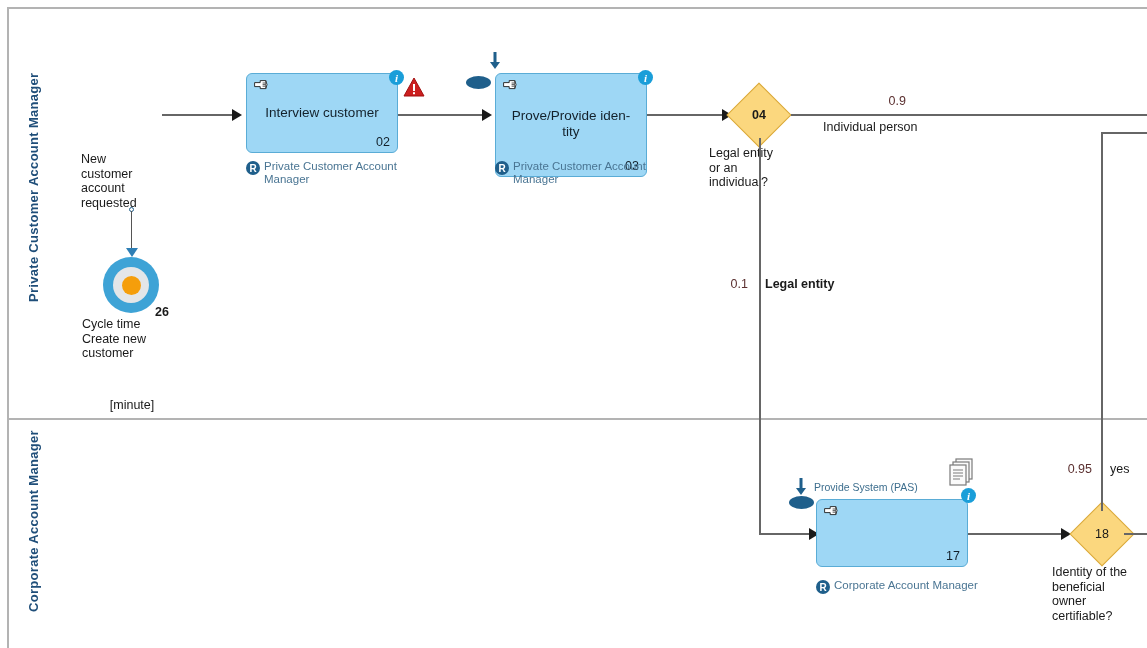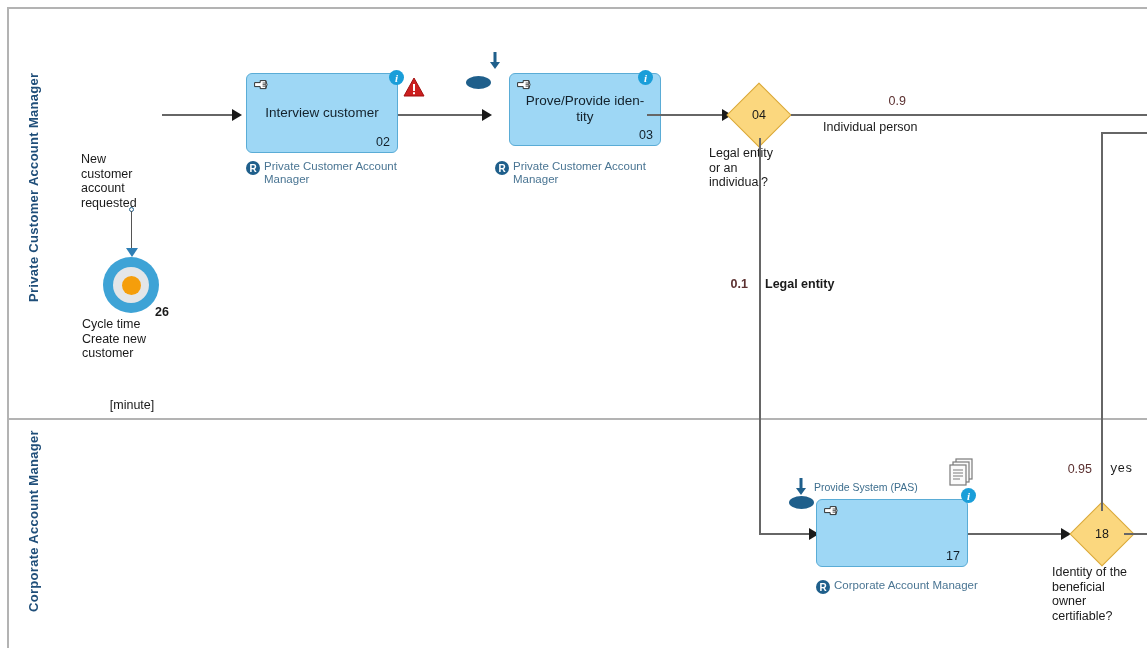--- a/index.html
+++ b/index.html
@@ -311,53 +311,53 @@
   </div>
 
   <div class="hline" style="left:398px; top:114px; width:86px;"></div>
   <div class="arrowhead-r" style="left:482px; top:109px;"></div>
 
   <svg class="down-arrow" style="left:489px; top:52px;" viewBox="0 0 12 18">
     <rect x="4.5" y="0" width="3" height="11" fill="#1f5f8b"></rect>
     <path d="M1 10 L11 10 L6 17 Z" fill="#1f5f8b"></path>
   </svg>
   <div class="data-ellipse" style="left:466px; top:76px;"></div>
-  <div class="task" style="left:509px; top:73px; width:152px; height:73px;">
+  <div class="task" style="left:495px; top:73px; width:152px; height:104px;">
     <svg class="manual-icon" viewBox="0 0 20 17">
       <path d="M2 5.5 L9 5.5 L9 3 L16 3 L16 13 L9 13 L9 10.5 L2 10.5 Z" fill="#ffffff" stroke="#1a1a1a" stroke-width="1.1"></path>
       <path d="M12 6 L16 6 M12 8 L16 8 M12 10 L16 10" stroke="#1a1a1a" stroke-width="0.9"></path>
       <path d="M16 3 Q19 8 16 13" fill="#ffffff" stroke="#1a1a1a" stroke-width="1.1"></path>
     </svg>
     <div class="task-title">Prove/Provide iden-
 tity</div>
     <div class="task-num">03</div>
   </div>
   <div class="info-badge" style="left:638px; top:70px;">i</div>
   <div class="role" style="left:495px; top:160px; width:160px;">
     <div class="role-badge">R</div>
     <div class="role-text">Private Customer Account Manager</div>
   </div>
 
   <div class="hline" style="left:647px; top:114px; width:77px;"></div>
   <div class="arrowhead-r" style="left:722px; top:109px;"></div>
 
   <div class="gateway" style="left:736px; top:92px;"></div>
-  <div class="gateway-num" style="left:736px; top:92px;">04</div>
+  <div class="gateway-num" style="left:736px; top:92px;font-weight:bold;">04</div>
   <div class="caption" style="left:709px; top:146px; width:100px;">Legal entity
 or an
 individual?</div>
 
   <div class="hline" style="left:791px; top:114px; width:356px;"></div>
   <div class="edge-prob" style="left:836px; top:94px; width:70px;">0.9</div>
   <div class="edge-label" style="left:823px; top:120px;">Individual person</div>
 
   <div class="vline" style="left:759px; top:138px; height:395px;"></div>
   <div class="hline" style="left:759px; top:533px; width:60px;"></div>
   <div class="arrowhead-r" style="left:809px; top:528px;"></div>
-  <div class="edge-prob" style="left:708px; top:277px; width:40px;font-weight:bold;">0.1</div>
+  <div class="edge-prob" style="left:708px; top:277px; width:40px;">0.1</div>
   <div class="edge-label bold" style="left:765px; top:277px;">Legal entity</div>
 
   <svg class="down-arrow" style="left:795px; top:478px;" viewBox="0 0 12 18">
     <rect x="4.5" y="0" width="3" height="11" fill="#1f5f8b"></rect>
     <path d="M1 10 L11 10 L6 17 Z" fill="#1f5f8b"></path>
   </svg>
   <div class="sys-label" style="left:814px; top:481px;">Provide System (PAS)</div>
   <div class="data-ellipse" style="left:789px; top:496px;"></div>
   <svg class="docs-icon" style="left:948px; top:458px;" viewBox="0 0 28 30">
     <rect x="8" y="1" width="16" height="20" fill="#fafafa" stroke="#7a7a7a" stroke-width="1.2"></rect>
@@ -385,17 +385,17 @@
   <div class="gateway" style="left:1079px; top:511px;"></div>
   <div class="gateway-num" style="left:1079px; top:511px;">18</div>
   <div class="caption" style="left:1052px; top:565px; width:100px;">Identity of the
 beneficial
 owner
 certifiable?</div>
 
   <div class="vline" style="left:1101px; top:132px; height:379px;"></div>
   <div class="hline" style="left:1101px; top:132px; width:46px;"></div>
   <div class="edge-prob" style="left:1052px; top:462px; width:40px;">0.95</div>
-  <div class="edge-label" style="left:1110px; top:462px;font-family:Liberation Mono, monospace;">yes</div>
+  <div class="edge-label" style="left:1110px; top:462px;">yes</div>
 
   <div class="hline" style="left:1124px; top:533px; width:23px;"></div>
 
 </div>
 
 </body></html>

